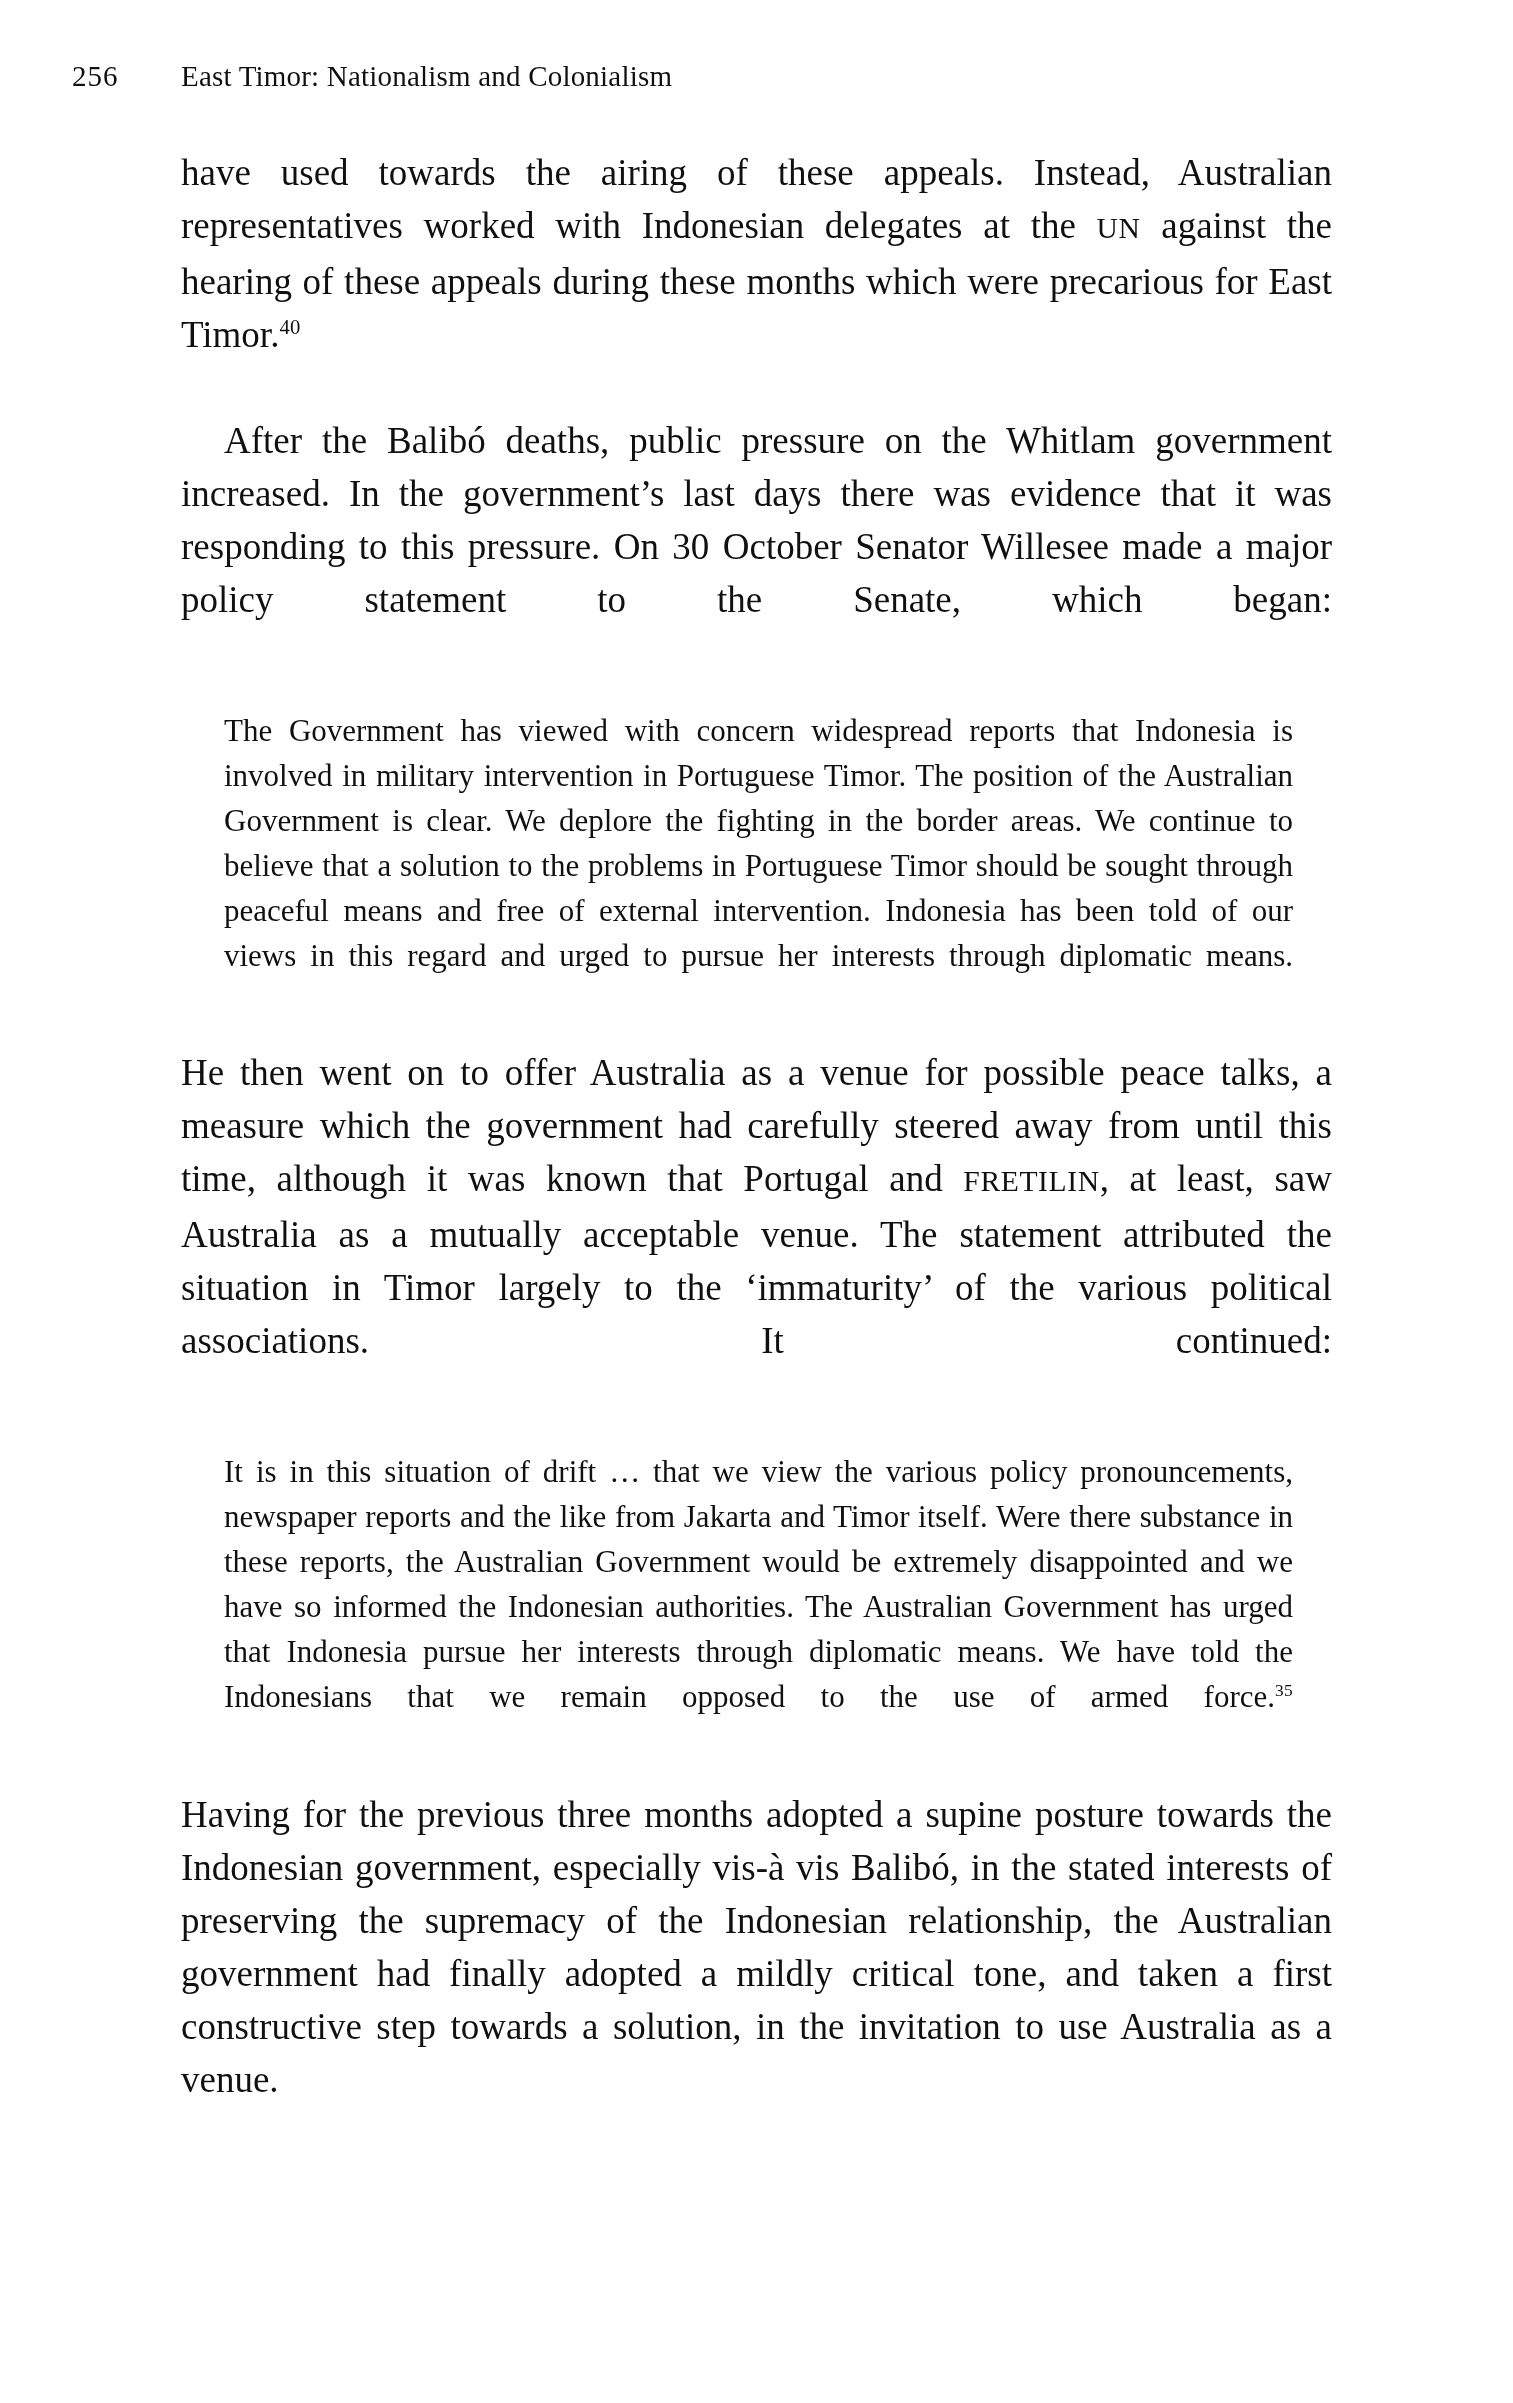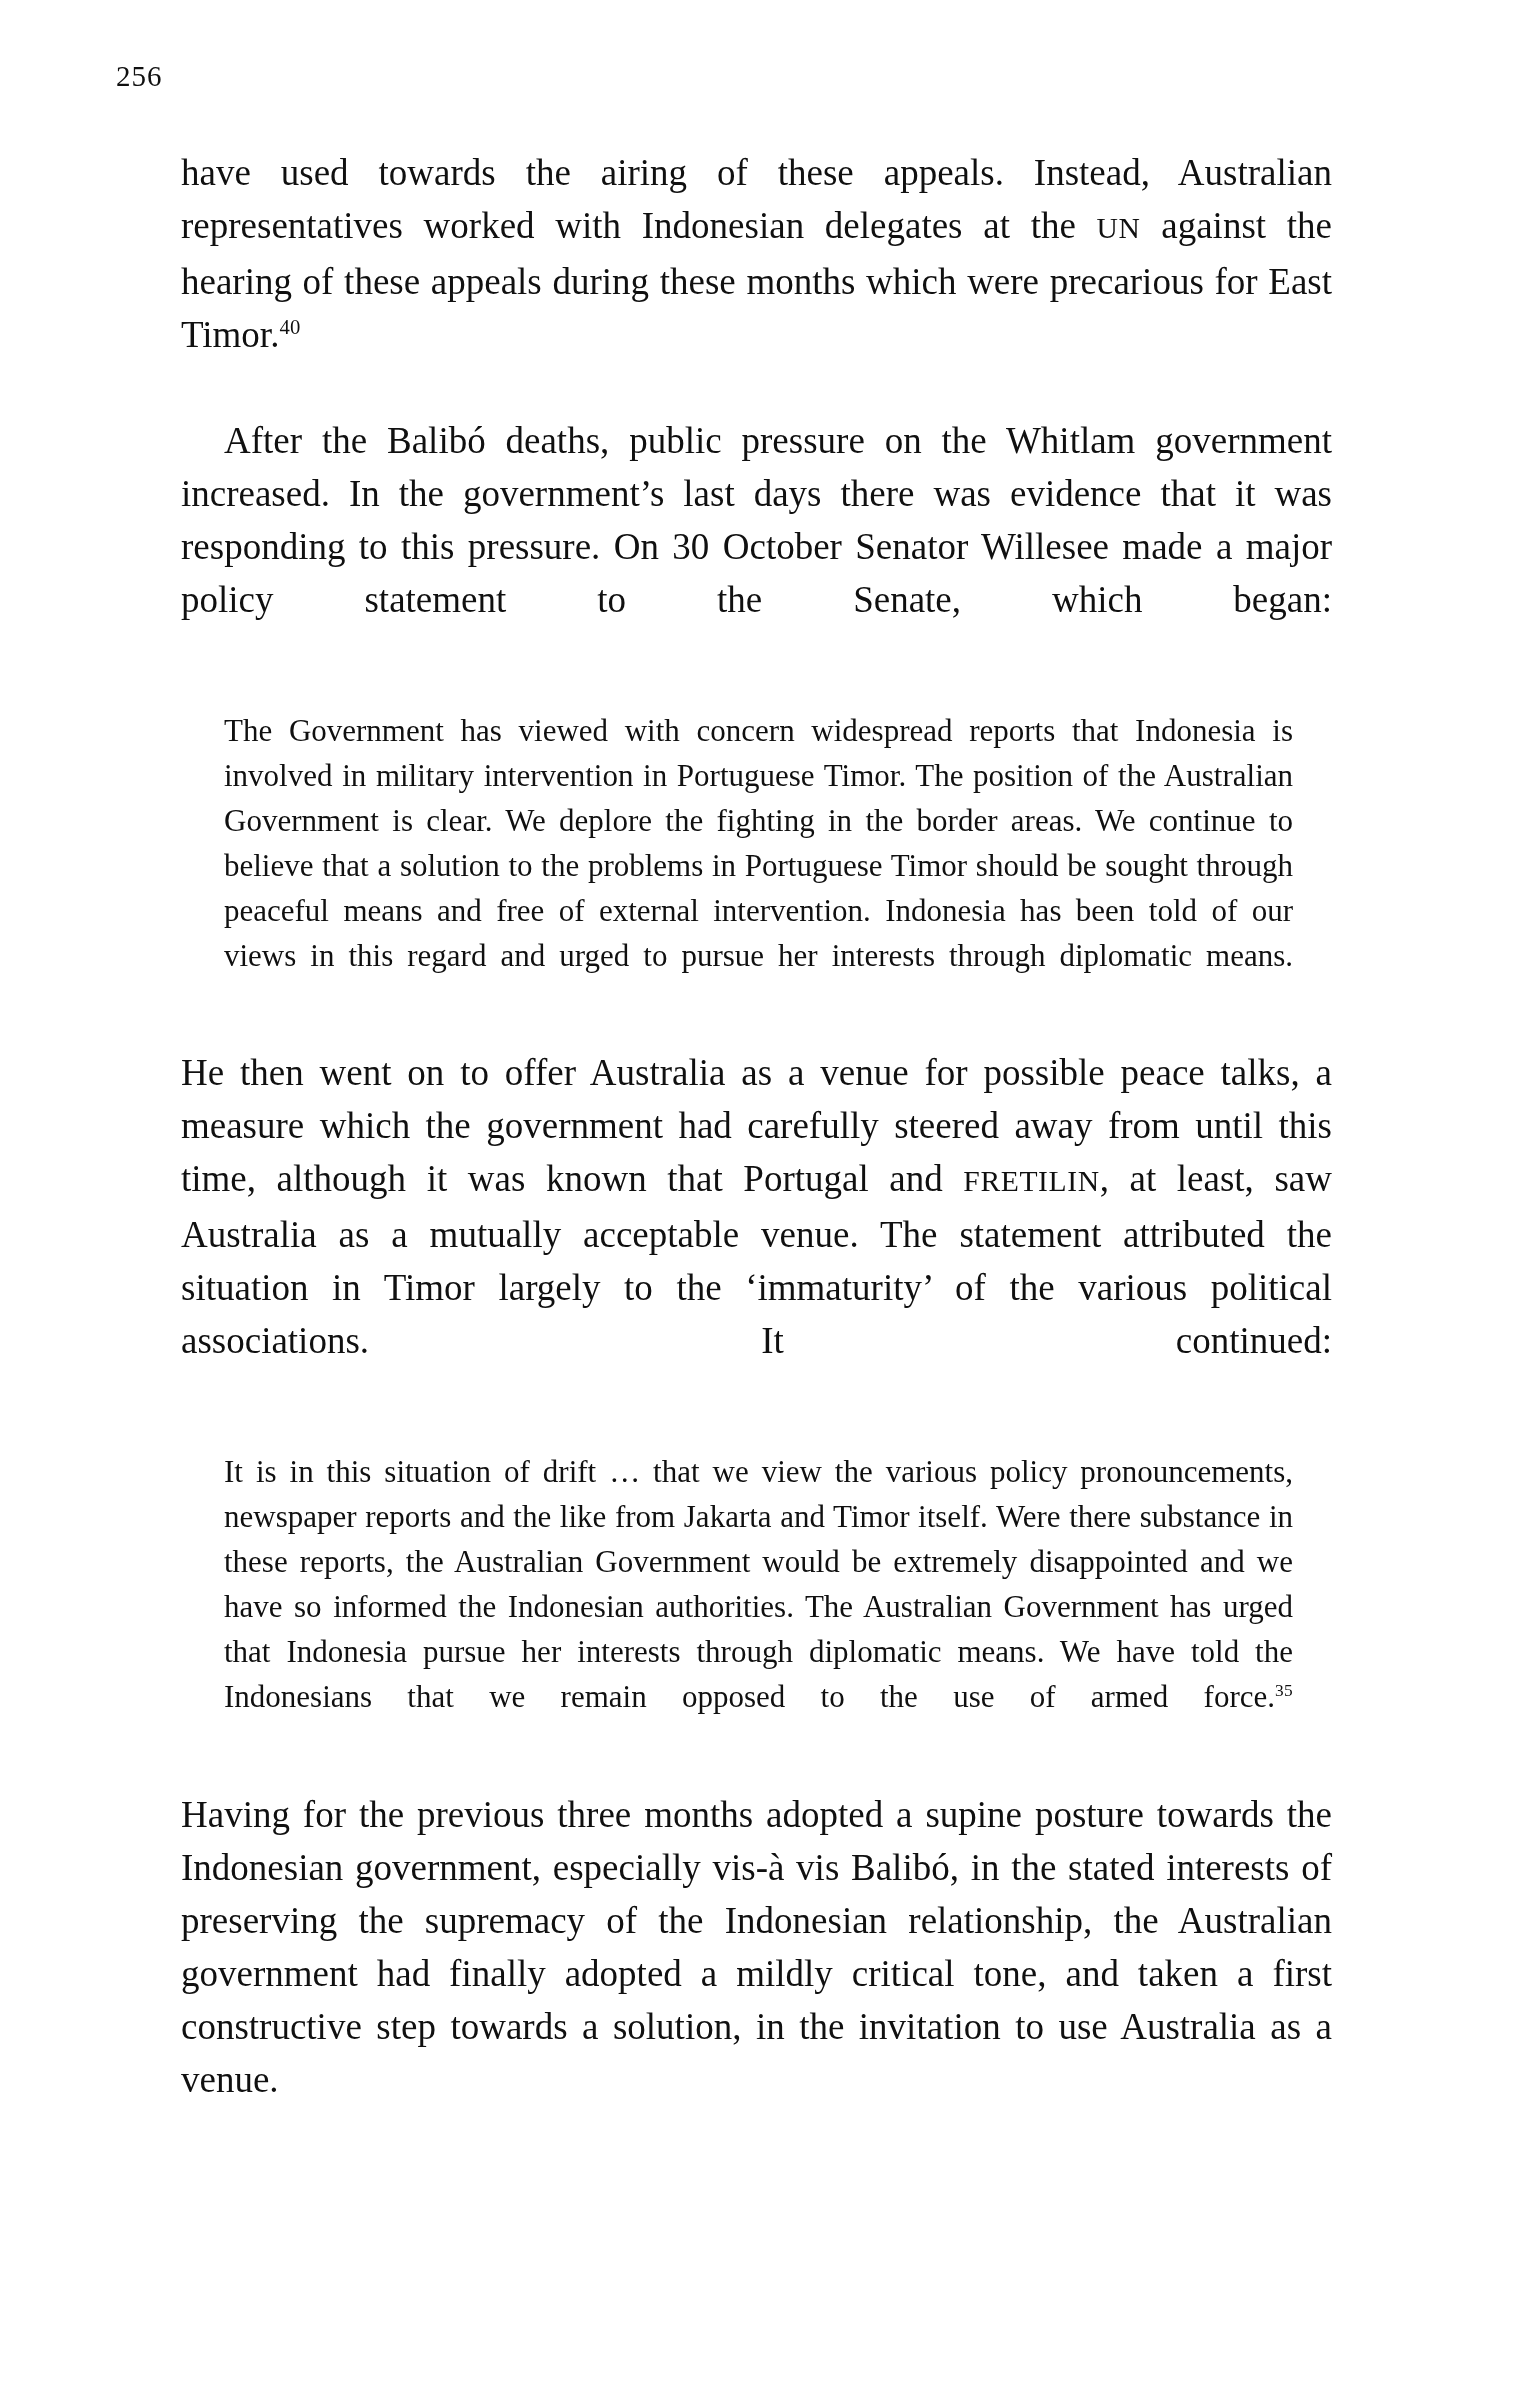--- a/index.html
+++ b/index.html
@@ -28,21 +28,21 @@
     position: absolute;
     top: 60px;
     left: 0;
     right: 0;
     display: flex;
     align-items: baseline;
   }
   .folio {
     width: 181px;
     text-align: left;
-    padding-left: 116px;
+    padding-left: 72px;
     box-sizing: border-box;
     font-size: 29px;
     letter-spacing: 1px;
     font-variant-numeric: oldstyle-nums;
   }
   .head-title {
     font-size: 29px;
     letter-spacing: 0.2px;
     white-space: nowrap;
   }
@@ -112,20 +112,21 @@
     filter: contrast(1.04);
   }
 </style>
 </head>
 <body>
 
 <div class="page">
 
   <div class="running-head">
     <span class="folio">256</span>
+    <span class="head-title">East Timor: Nationalism and Colonialism</span>
   </div>
 
   <div class="column">
 
     <p class="body-para"><span>have used towards the airing of these appeals. Instead, Australian representatives worked with Indonesian delegates at the </span><span class="smallcaps">UN</span><span> against the hearing of these appeals during these months which were precarious for East Timor.</span><sup class="fn">40</sup></p>
 
     <p class="body-para">After the Balibó deaths, public pressure on the Whitlam government increased. In the government’s last days there was evidence that it was responding to this pressure. On 30 October Senator Willesee made a major policy statement to the Senate, which began:</p>
 
     <blockquote>
       <p>The Government has viewed with concern widespread reports that Indonesia is involved in military intervention in Portuguese Timor. The position of the Australian Government is clear. We deplore the fighting in the border areas. We continue to believe that a solution to the problems in Portuguese Timor should be sought through peaceful means and free of external intervention. Indonesia has been told of our views in this regard and urged to pursue her interests through diplomatic means.</p>

